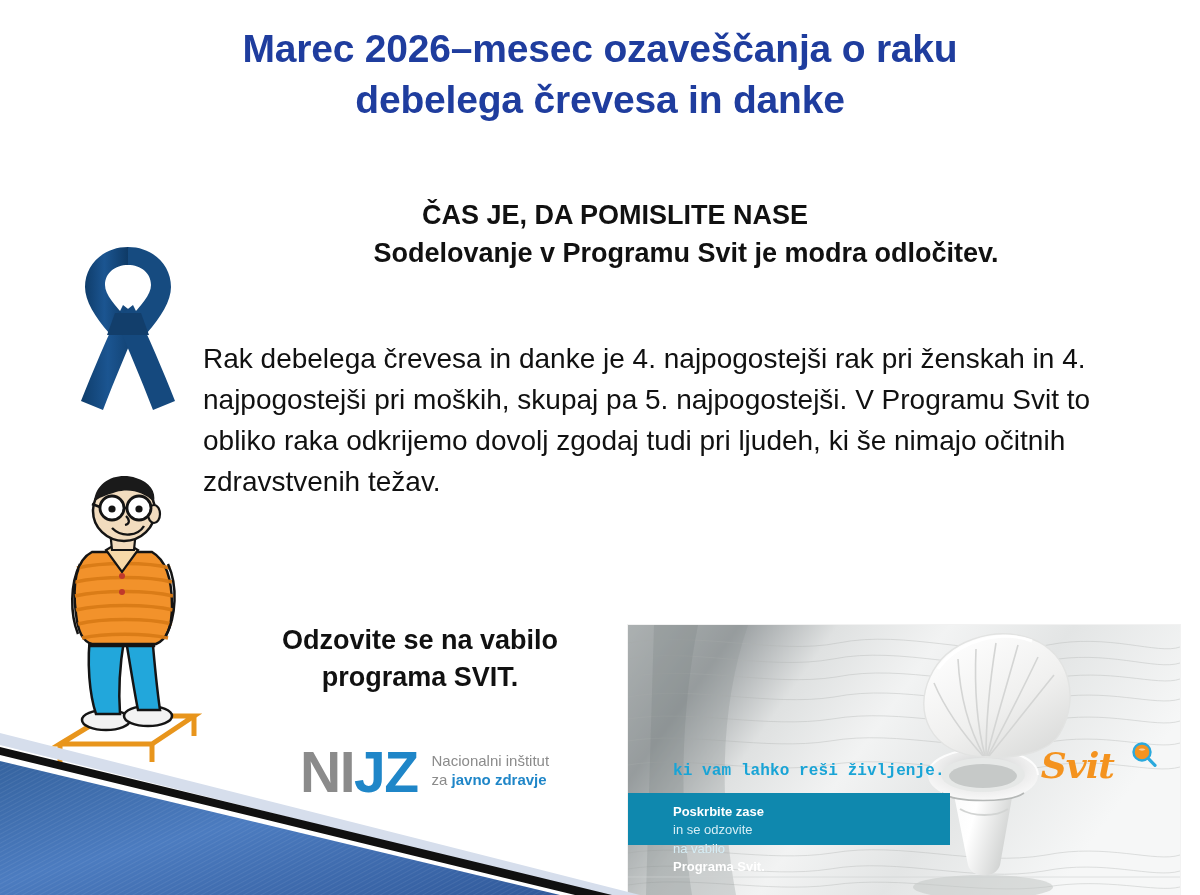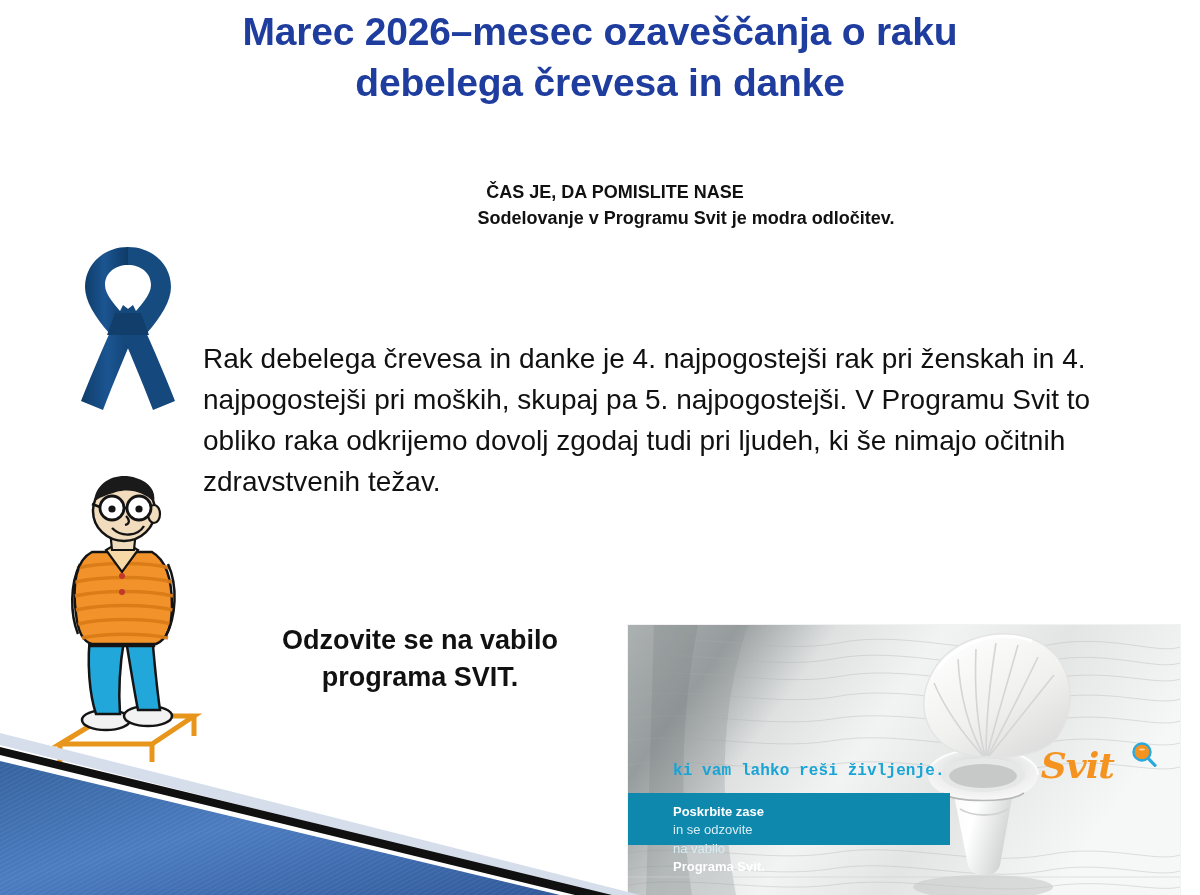--- a/index.html
+++ b/index.html
@@ -18,21 +18,21 @@
     width: 1200px;
     height: 895px;
     background: #ffffff;
     overflow: hidden;
   }
 
   
   .title {
     position: absolute;
     left: 150px;
-    top: 7px;
+    top: 24px;
     width: 900px;
     text-align: center;
     color: #1f3d9e;
     font-weight: bold;
     font-size: 39px;
     line-height: 1.30;
     letter-spacing: -0.2px;
   }
   .title .line { display: block; }
 
@@ -53,25 +53,25 @@
     top: 468px;
     width: 170px;
     height: 300px;
   }
   .man-wrap svg { display: block; width: 100%; height: 100%; }
 
   
   .lead {
     position: absolute;
     left: 200px;
-    top: 180px;
+    top: 196px;
     width: 960px;
     color: #111111;
     font-weight: bold;
-    font-size: 18px;
+    font-size: 27px;
     line-height: 1.42;
   }
   .lead .l1 { display: block; text-align: center; padding-right: 130px; }
   .lead .l2 { display: block; text-align: center; margin-left: 12px; }
 
   
   .body-par {
     position: absolute;
     left: 203px;
     top: 338px;
@@ -309,20 +309,27 @@
     <span class="l2">Sodelovanje v Programu Svit je modra odločitev.</span>
   </div>
 
   <div class="body-par">Rak debelega črevesa in danke je 4. najpogostejši rak pri ženskah in 4. najpogostejši pri moških, skupaj pa 5. najpogostejši. V Programu Svit to obliko raka odkrijemo dovolj zgodaj tudi pri ljudeh, ki še nimajo očitnih zdravstvenih težav.</div>
 
   <div class="cta">
     <span>Odzovite se na vabilo</span>
     <span>programa SVIT.</span>
   </div>
 
+  <div class="nijz">
+    <div class="nijz-mark"><span class="nijz-ni">NI</span><span class="nijz-jz">JZ</span></div>
+    <div class="nijz-words">
+      <span class="nijz-w1">Nacionalni inštitut</span>
+      <span class="nijz-w2"><span>za </span><b>javno zdravje</b></span>
+    </div>
+  </div>
 
   <div class="banner">
 
     <div class="banner-bg">
       <svg viewBox="0 0 552 270" preserveAspectRatio="none" xmlns="http://www.w3.org/2000/svg">
         <defs>
           <linearGradient id="bgrad" x1="0" y1="0" x2="1" y2="0.35">
             <stop offset="0%" stop-color="#b9bdbe"></stop>
             <stop offset="18%" stop-color="#9a9fa1"></stop>
             <stop offset="34%" stop-color="#dfe1e1"></stop>

